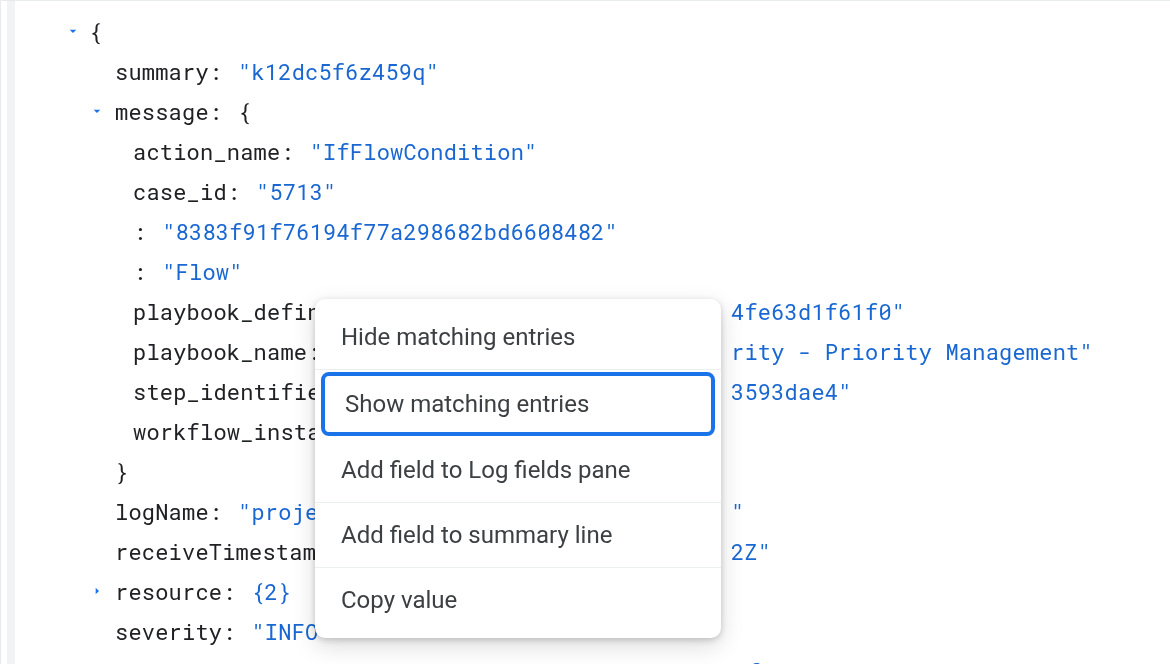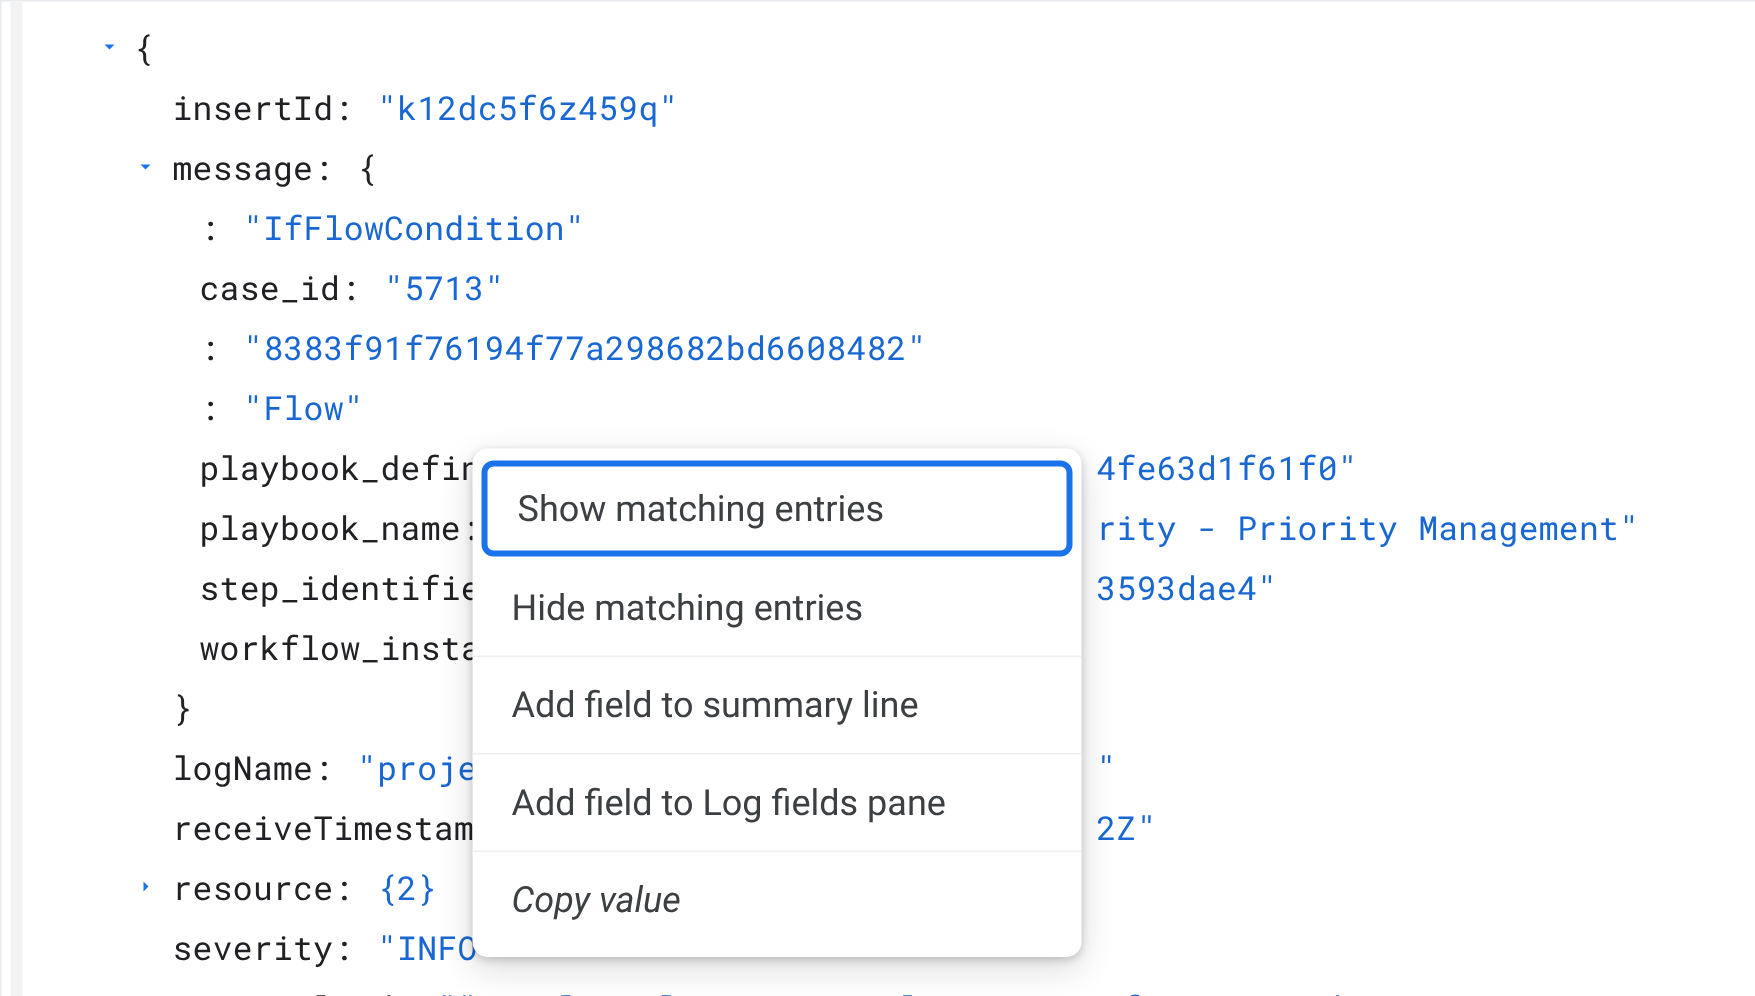--- a/index.html
+++ b/index.html
@@ -66,21 +66,21 @@
     font-size: 24px;
     color: #3c4043;
     overflow: hidden;
     padding: 6px 0;
   }
   .menu-item {
     padding: 18px 26px;
     cursor: pointer;
     border-bottom: 1px solid #eceff1;
   }
-  .menu-item:last-child { border-bottom: none; font-style: italic; }
+  .menu-item:last-child { border-bottom: none; }
   .menu-item.selected {
     margin: 2px 6px;
     padding: 14px 20px;
     border: 4px solid #1a73e8;
     border-radius: 8px;
     background: #fff;
   }
 
   .expand-icon svg { width: 16px; height: 16px; }
 </style>
@@ -92,37 +92,38 @@
   <div class="line" style="padding-left:58px;">
     <span class="arrow expand-icon" style="left:30px;">
       <svg viewBox="0 0 24 24" fill="#1a73e8">
           <path d="M7 10l5 5 5-5z"></path>
         </svg>
     </span>
     <span class="brace">{</span>
   </div>
 
   <div class="line indent-2">
-    <span class="key">insertId</span>
+    <span class="key">summary</span>
       <span class="colon">:</span>
     <span class="val">"k12dc5f6z459q"</span>
   </div>
 
   <div class="line indent-2">
     <span class="arrow expand-icon" style="left:54px;">
       <svg viewBox="0 0 24 24" fill="#1a73e8">
           <path d="M7 10l5 5 5-5z"></path>
         </svg>
     </span>
     <span class="key">message</span>
       <span class="colon">:</span>
     <span class="brace">{</span>
   </div>
 
   <div class="line indent-3">
+    <span class="key">action_name</span>
       <span class="colon">:</span>
     <span class="val">"IfFlowCondition"</span>
   </div>
   <div class="line indent-3">
     <span class="key">case_id</span>
       <span class="colon">:</span>
     <span class="val">"5713"</span>
   </div>
   <div class="line indent-3">
       <span class="colon">:</span>
@@ -184,28 +185,28 @@
 
   <div class="line indent-2 trunc-right">
     <span class="key">textPayload</span>
       <span class="colon">:</span>
     <span class="val">""Final evaluation result message for case id: 5713 is:</span>
   </div>
 
 </div>
 
 <div class="menu">
+  <div class="menu-item">
+    <span>Hide matching entries</span>
+  </div>
   <div class="menu-item selected">
     <span>Show matching entries</span>
   </div>
   <div class="menu-item">
-    <span>Hide matching entries</span>
+    <span>Add field to Log fields pane</span>
   </div>
   <div class="menu-item">
     <span>Add field to summary line</span>
   </div>
   <div class="menu-item">
-    <span>Add field to Log fields pane</span>
-  </div>
-  <div class="menu-item">
     <span>Copy value</span>
   </div>
 </div>
 
 </body></html>

